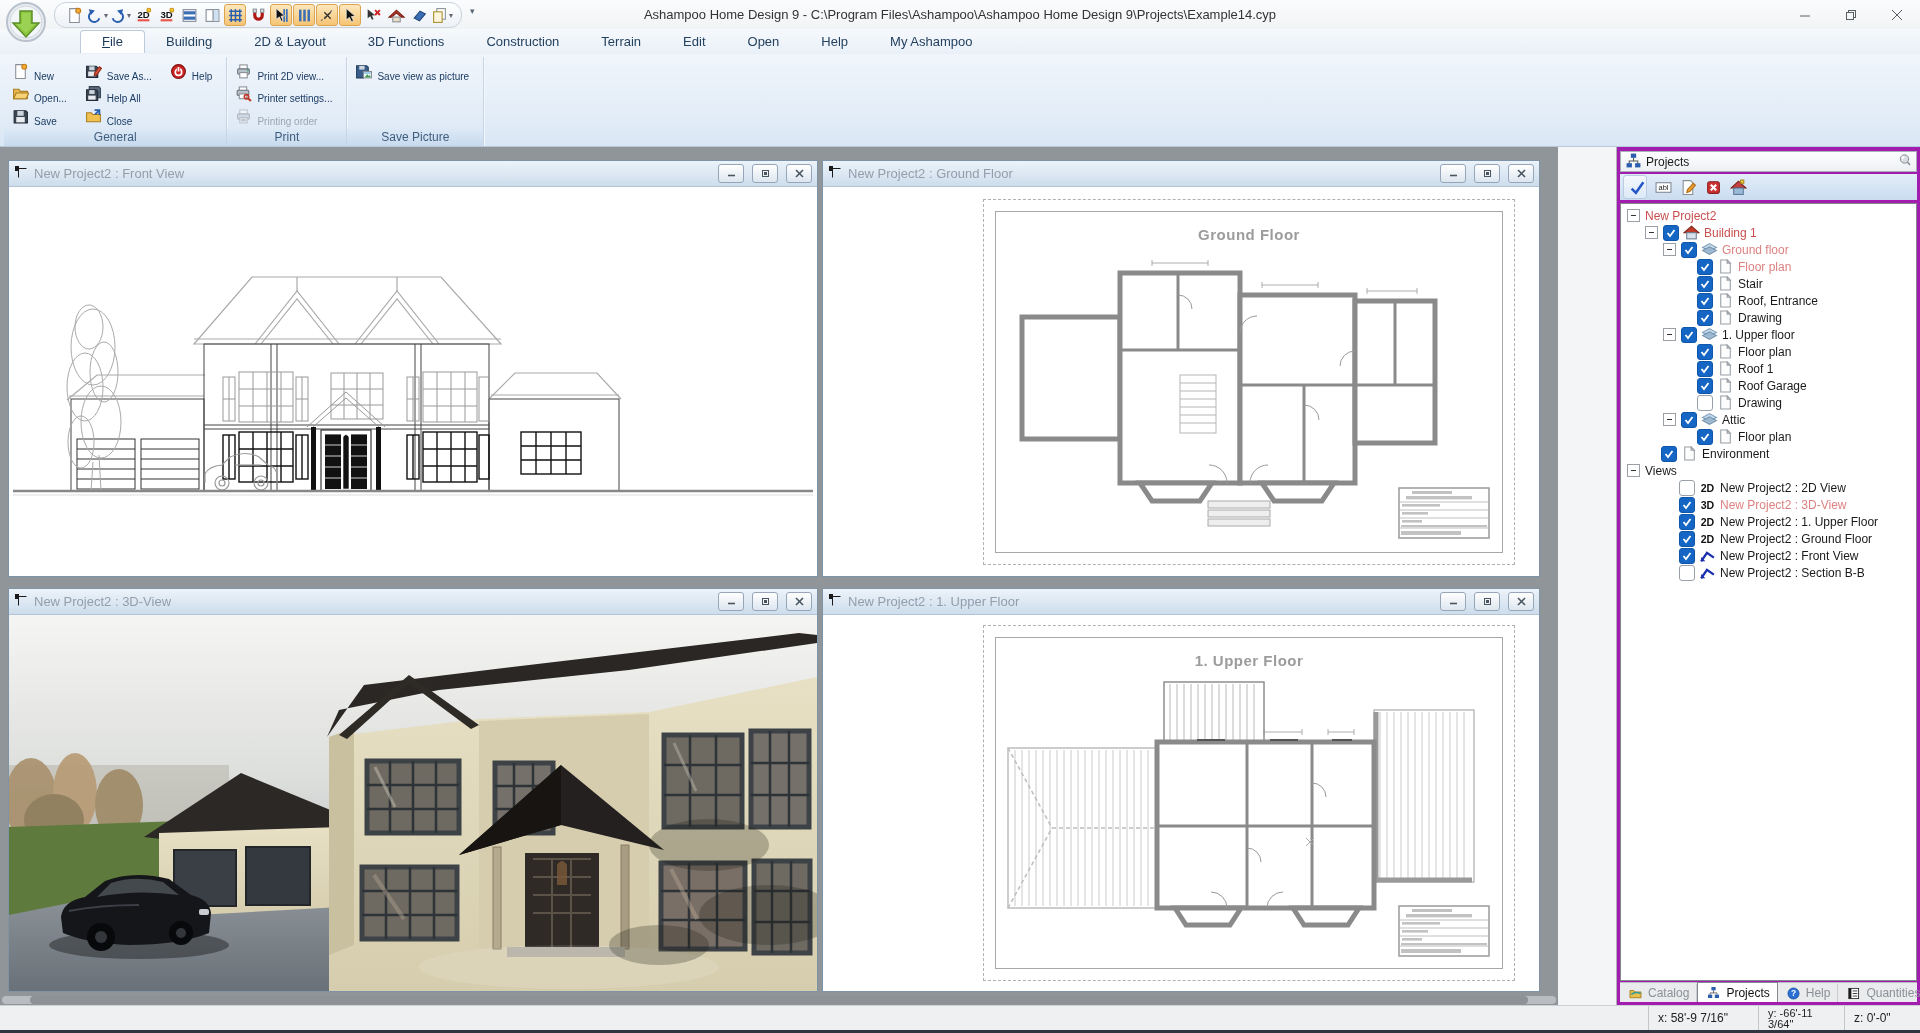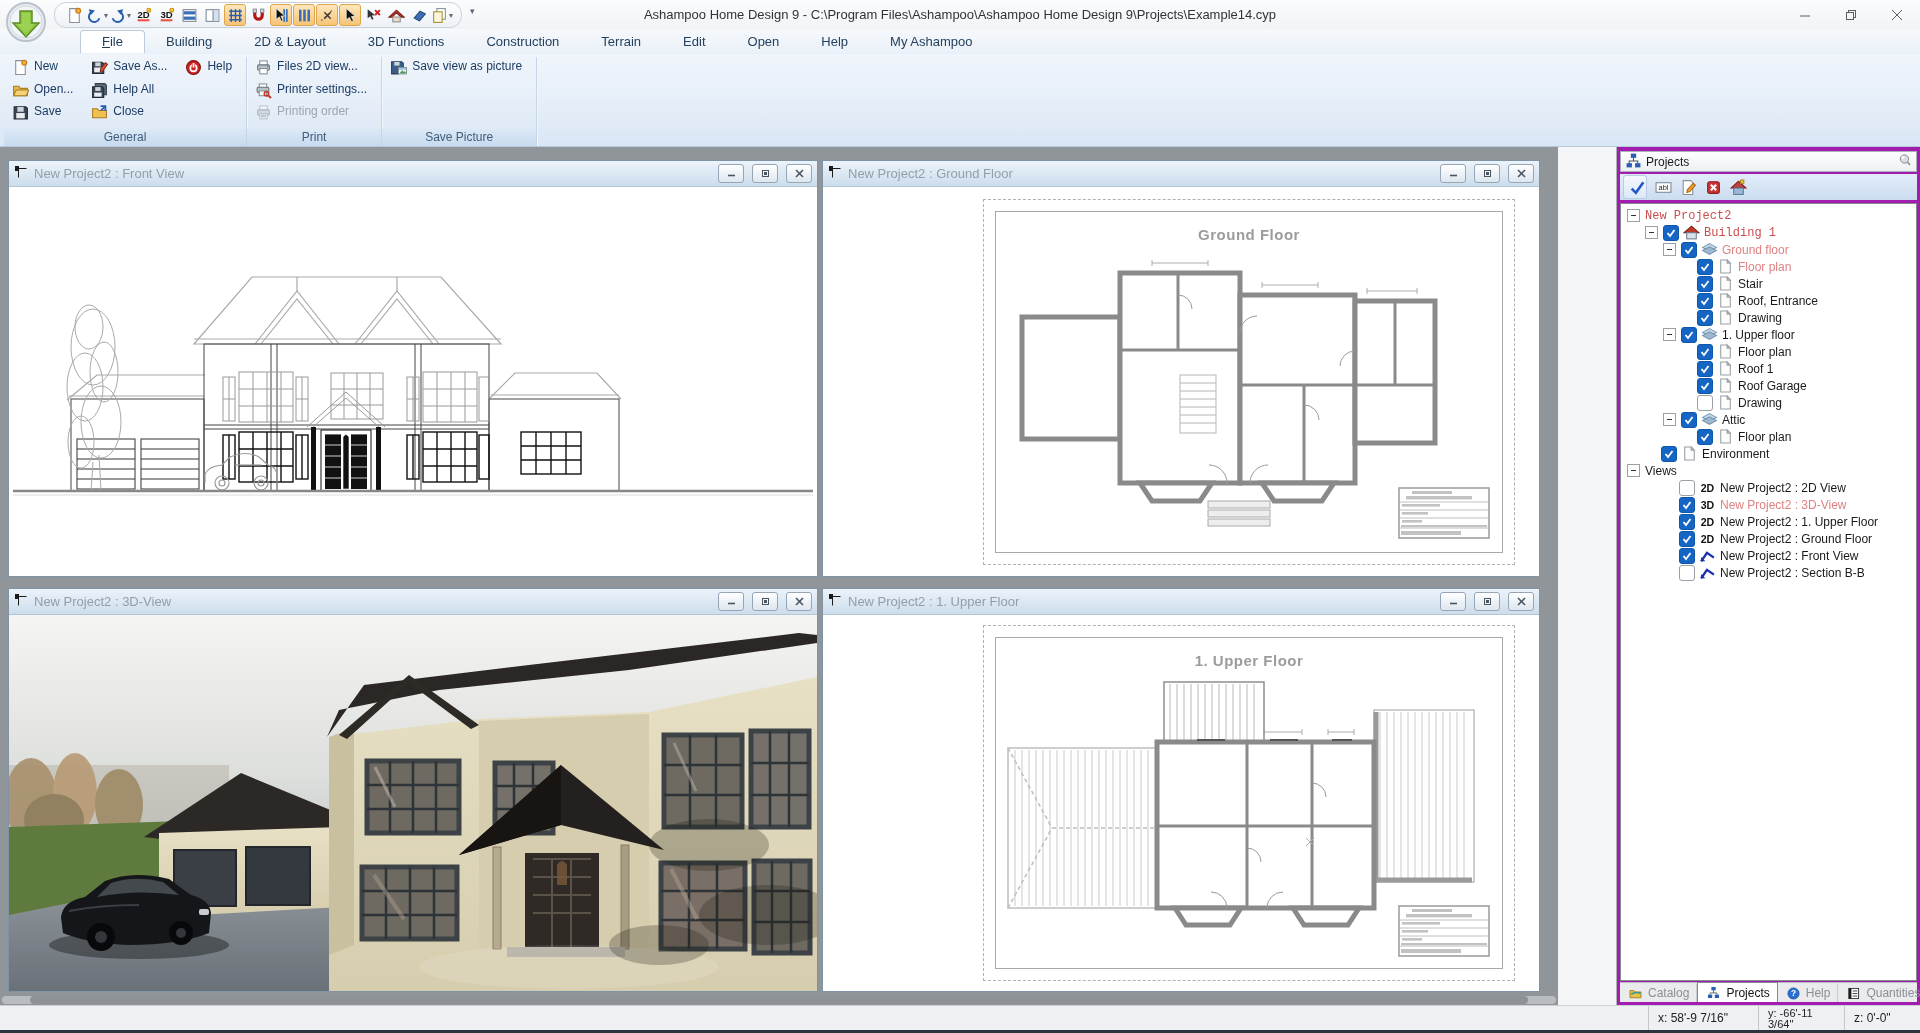--- a/index.html
+++ b/index.html
@@ -22,21 +22,21 @@
   
   .menubar{position:absolute;left:0;top:29px;width:100%;height:25px;background:linear-gradient(#f6f9fc,#e9f0f8);display:flex;align-items:center;padding-left:80px;box-sizing:border-box;}
   .mtab{height:22px;line-height:22px;padding:0 21px;color:#24415f;font-size:13px;cursor:default;}
   .mtab.active{background:#fff;border:1px solid #bccadb;border-bottom:none;border-radius:4px 4px 0 0;color:#1d3a58;}
   .mtab.active::first-letter{text-decoration:underline;}
 
   
   .ribbon{position:absolute;left:0;top:54px;width:100%;height:93px;background:linear-gradient(#f0f5fb,#e2ecf7 70%,#d9e6f4);border-bottom:1px solid #b9c9db;display:flex;padding:3px 0 0 4px;box-sizing:border-box;}
   .rgroup{display:flex;flex-direction:column;border-right:1px solid #c6d5e5;box-shadow:1px 0 0 #f4f8fc;}
   .rgroup-items{flex:1;display:grid;grid-auto-flow:column;grid-template-rows:repeat(3,1fr);padding:2px 8px 2px 6px;column-gap:10px;}
-  .ritem{display:flex;align-items:flex-start;gap:5px;font-size:12px;color:#1c3c63;padding:0 6px 0 2px;white-space:nowrap;border-radius:3px;}
+  .ritem{display:flex;align-items:flex-end;gap:5px;font-size:10px;color:#1c3c63;padding:0 6px 0 2px;white-space:nowrap;border-radius:3px;}
   .ritem.disabled{color:#9aa6b2;}
   .ritem.disabled svg{opacity:.45;}
   .rgroup-label{height:17px;line-height:17px;background:linear-gradient(#dcE9f6,#c7daee);text-align:center;font-size:12px;color:#3f5d7c;}
 
   
   .workspace{position:absolute;left:0;top:147px;width:1558px;bottom:28px;background:#90959a;}
   .mdi{position:absolute;border:1px solid #7f93a7;background:#fff;box-sizing:border-box;}
   .mdi-tb{position:absolute;left:0;top:0;right:0;height:26px;background:linear-gradient(#ecf3fa,#cdddec);border-bottom:1px solid #b3c4d4;display:flex;align-items:center;padding:0 5px;gap:6px;box-sizing:border-box;}
   .mdi-title{flex:1;color:#939eab;font-size:13px;white-space:nowrap;overflow:hidden;}
   .mdi-btn{width:24px;height:17px;border:1px solid #96a6b8;border-radius:3px;background:linear-gradient(#ffffff,#dde6ef);display:flex;align-items:center;justify-content:center;margin-left:2px;}
@@ -63,21 +63,21 @@
   .ptool.first{background:linear-gradient(#f4f8fd,#dce9f7);border:1px solid #b9cce2;}
   .tree-box{position:absolute;left:3px;top:56px;right:3px;bottom:24px;background:#fff;border:1px solid #84898f;overflow:hidden;padding-top:3px;box-sizing:border-box;}
   .trow{display:flex;align-items:center;height:17px;white-space:nowrap;cursor:default;}
   .t-exp{width:11px;height:11px;border:1px solid #9aa0a6;background:#fff;display:inline-flex;align-items:center;justify-content:center;margin-right:5px;flex:none;}
   .t-exp::before{content:"";width:5px;height:1px;background:#333;}
   .t-cb{width:14px;height:14px;border-radius:3px;margin-right:4px;flex:none;display:inline-flex;align-items:center;justify-content:center;}
   .t-cb.on{background:#1566c4;border:1px solid #0f57ab;}
   .t-cb.off{background:#fff;border:1px solid #9aa0a8;}
   .t-ico{width:17px;height:16px;margin-right:4px;flex:none;display:inline-flex;align-items:center;justify-content:center;}
   .t-label{font-size:12px;}
-  .c-red{color:#c94f4f;font-family:Liberation Mono, monospace;} .c-pink{color:#dd8282;} .c-black{color:#1a1a1a;}
+  .c-red{color:#c94f4f;} .c-pink{color:#dd8282;} .c-black{color:#1a1a1a;}
   .panel-tabs{position:absolute;left:3px;bottom:3px;right:3px;height:19px;display:flex;align-items:flex-end;border-top:1px solid #b7bbbf;background:#e9ebed;}
   .ptab{height:18px;display:flex;align-items:center;gap:4px;padding:0 7px;font-size:12px;color:#8b9096;border-right:1px solid #c8ccd0;}
   .ptab.active{background:#fff;border:1px solid #84898f;border-bottom:none;color:#111;height:19px;}
 
   
   .statusbar{position:absolute;left:0;bottom:0;width:100%;height:28px;background:#eef0f1;border-top:1px solid #cdd1d5;box-sizing:border-box;border-bottom:3px solid #2e3540;display:flex;justify-content:flex-end;}
   .scell{border-left:1px solid #c3c7cb;display:flex;align-items:center;padding:0 9px;font-size:12px;color:#222;box-sizing:border-box;}
   .scell.y{width:86px;font-size:11px;line-height:11px;white-space:normal;word-break:break-word;padding-top:1px;}
   .scell.x{width:110px;} .scell.z{width:76px;}
 </style>
@@ -325,21 +325,21 @@
    </div>
       <div class="rgroup">
      <div class="rgroup-items">
           <div class="ritem ">
           <span><svg width="17" height="17" viewBox="0 0 16 16">
                 <rect x="4.5" y="1.8" width="7" height="4.5" fill="#fff" stroke="#8a8f96"></rect>
                 <rect x="2.5" y="5.5" width="11" height="5" rx="1" fill="#b9c1c9" stroke="#6a727b"></rect>
                 <rect x="4.5" y="9" width="7" height="5" fill="#fff" stroke="#8a8f96"></rect>
                 <circle cx="12" cy="7" r=".8" fill="#4a7"></circle>
               </svg></span>
-          <span>Files 2D view...</span>
+          <span>Print 2D view...</span>
         </div>
           <div class="ritem ">
           <span><svg width="17" height="17" viewBox="0 0 16 16">
                 <rect x="4" y="1.8" width="7" height="4" fill="#fff" stroke="#8a8f96"></rect>
                 <rect x="2" y="5" width="11" height="4.8" rx="1" fill="#b9c1c9" stroke="#6a727b"></rect>
                 <rect x="4" y="8.4" width="7" height="4.5" fill="#fff" stroke="#8a8f96"></rect>
                 <circle cx="10.8" cy="11" r="2" fill="none" stroke="#c23a2a" stroke-width="1.6"></circle>
                 <line x1="12.2" y1="12.4" x2="15" y2="15" stroke="#c23a2a" stroke-width="2"></line>
               </svg></span>
           <span>Printer settings...</span>

